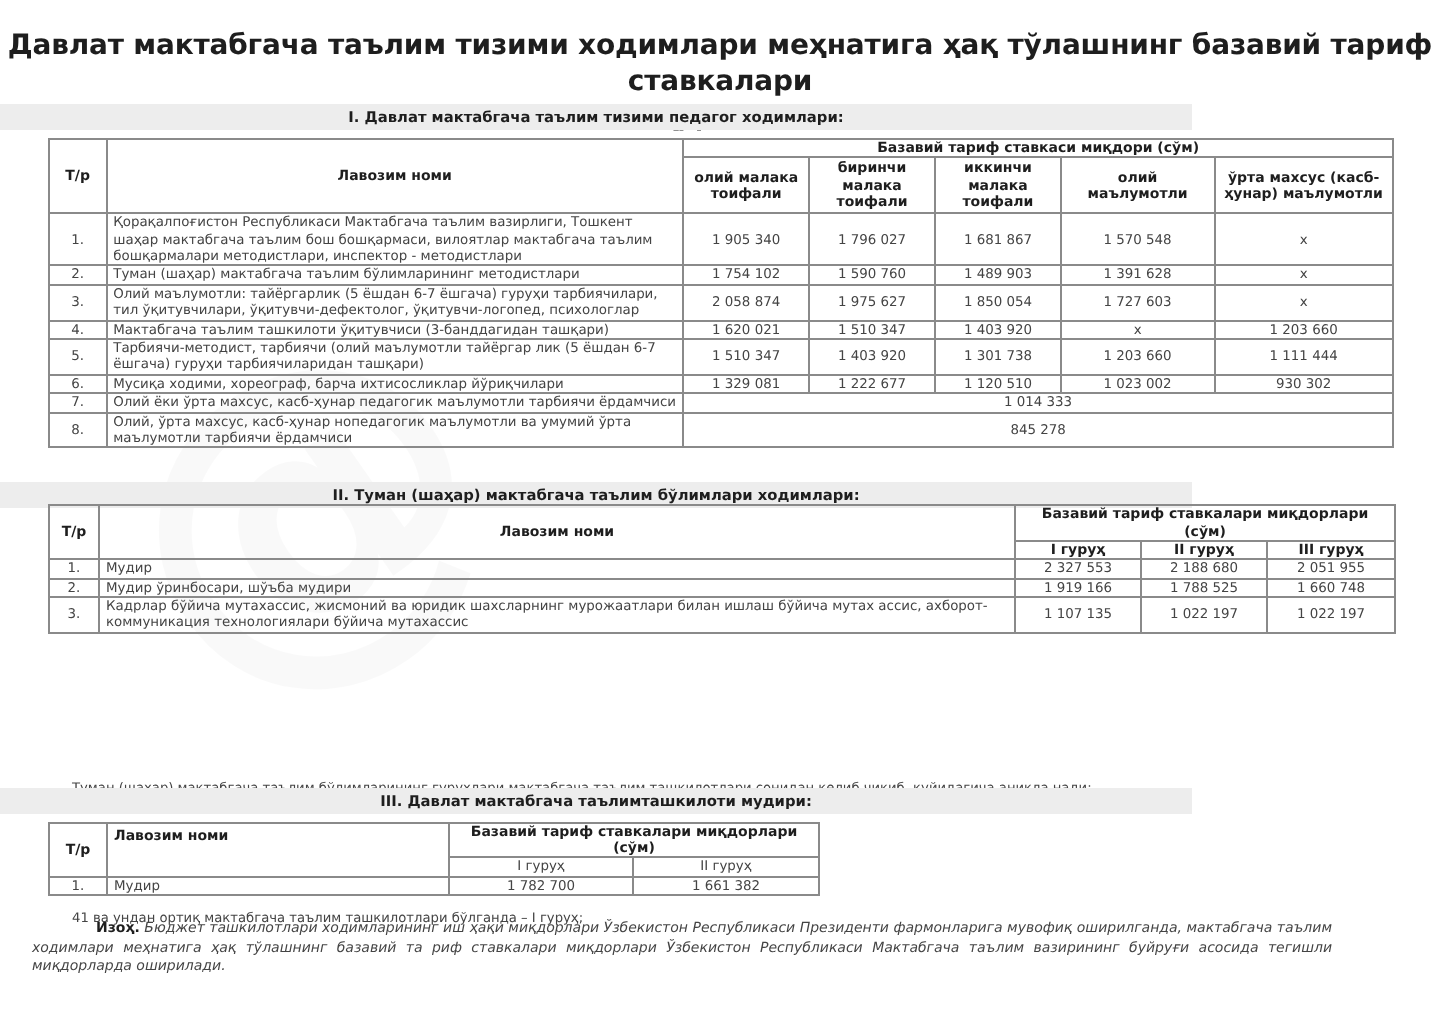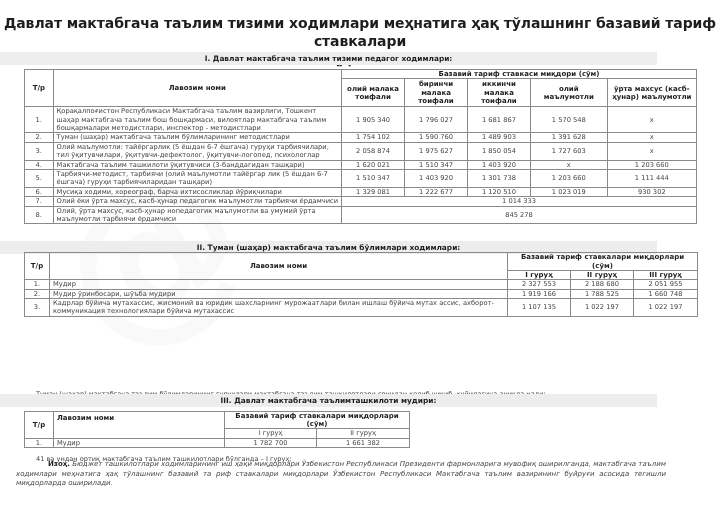--- a/index.html
+++ b/index.html
@@ -6,21 +6,21 @@
   body {
     width:720px; height:510px; overflow:hidden; background:#ffffff;
     font-family:"DejaVu Sans", sans-serif; color:#333; position:relative;
   }
   .title {
     position:absolute; left:0; top:14px; width:720px; text-align:center;
     font-weight:bold; font-size:14px; line-height:18px; color:#1e1e1e;
     letter-spacing:-0.1px;
   }
   .section-bar {
-    position:absolute; left:0; width:657px; height:13px; background:#ededed;
+    position:absolute; left:0; width:596px; height:13px; background:#ededed;
     text-align:center; font-size:7.4px; font-weight:bold; line-height:13px; color:#1e1e1e;
   }
   table {
     position:absolute; border-collapse:collapse; table-layout:fixed;
     font-size:6.7px; color:#444;
   }
   td, th { border:0.8px solid #8a8a8a; padding:0 3px; line-height:8.4px; vertical-align:middle; }
   th { font-weight:bold; color:#1e1e1e; text-align:center; font-size:7px; line-height:8.2px; }
   td.num { text-align:center; }
   td.no { text-align:center; }
@@ -118,21 +118,21 @@
         <td class="num">1 301 738</td>
         <td class="num">1 203 660</td>
         <td class="num">1 111 444</td>
       </tr>
       <tr>
         <td class="no">6.</td>
         <td class="name">Мусиқа ходими, хореограф, барча ихтисосликлар йўриқчилари</td>
         <td class="num">1 329 081</td>
         <td class="num">1 222 677</td>
         <td class="num">1 120 510</td>
-        <td class="num">1 023 019</td>
+        <td class="num">1 023 002</td>
         <td class="num">930 302</td>
       </tr>
       <tr>
         <td class="no">7.</td>
         <td class="name">Олий ёки ўрта махсус, касб-ҳунар педагогик маълумотли тарбиячи ёрдамчиси</td>
         <td class="num" colspan="5">1 014 333</td>
       </tr>
       <tr>
         <td class="no">8.</td>
         <td class="name">Олий, ўрта махсус, касб-ҳунар нопедагогик маълумотли ва умумий ўрта маълумотли тарбиячи ёрдамчиси</td>

